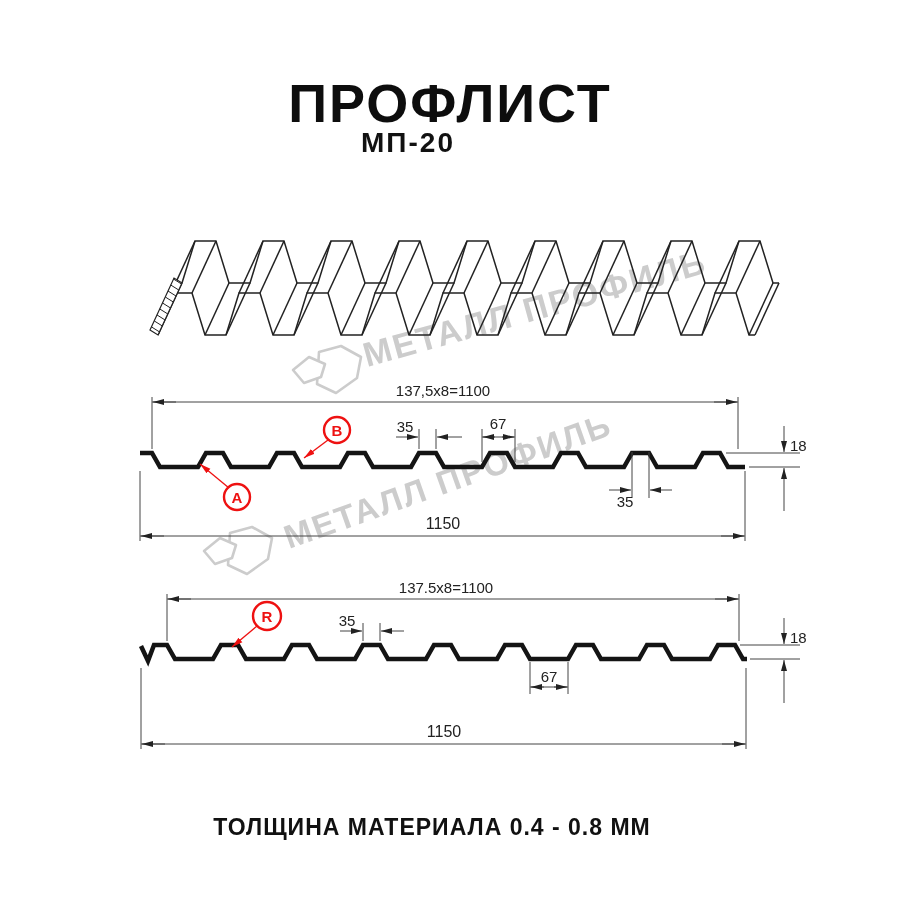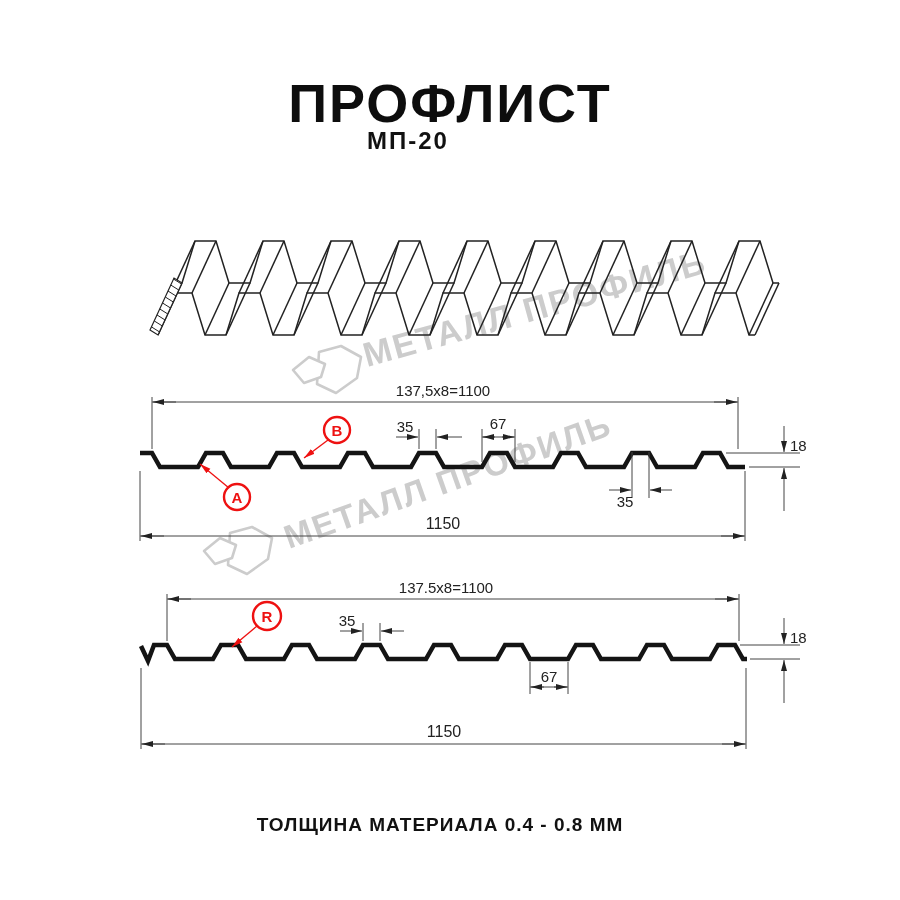--- a/index.html
+++ b/index.html
@@ -1,23 +1,23 @@
 <!DOCTYPE html>
 <html><head>
 <meta charset="utf-8">
 <style>
   html,body{margin:0;padding:0;background:#fff;}
   .canvas{position:relative;width:900px;height:900px;background:#fff;overflow:hidden;
           font-family:"Liberation Sans",sans-serif;}
   .title{position:absolute;top:72px;left:0;width:900px;text-align:center;
          font-size:54px;font-weight:800;letter-spacing:2px;color:#0d0d0d;}
   .subtitle{position:absolute;top:127px;left:0;width:816px;text-align:center;
-         font-size:24px;font-weight:600;letter-spacing:2px;color:#111;}
-  .footer{position:absolute;top:814px;left:12px;width:856px;text-align:center;
-         font-size:19px;font-weight:600;letter-spacing:1px;color:#111;}
+         font-size:28px;font-weight:600;letter-spacing:2px;color:#111;}
+  .footer{position:absolute;top:814px;left:4px;width:856px;text-align:center;
+         font-size:23px;font-weight:600;letter-spacing:1px;color:#111;}
   svg{position:absolute;top:0;left:0;}
   .p3{fill:none;stroke:#222;stroke-width:1.5px;}
   .band{fill:#fff;stroke:#222;stroke-width:1.2px;}
   .hat{stroke:#222;stroke-width:1px;}
   .prof{fill:none;stroke:#141414;stroke-width:4.5px;stroke-linejoin:miter;}
   .ext{stroke:#444;stroke-width:1px;fill:none;}
   .dim{font-family:"Liberation Sans",sans-serif;font-size:15px;fill:#222;text-anchor:middle;}
   .dim-lg{font-size:16px;}
   .dim-s{text-anchor:start;}
   .wm{font-family:"Liberation Sans",sans-serif;font-weight:bold;fill:#cccccc;letter-spacing:2px;}

